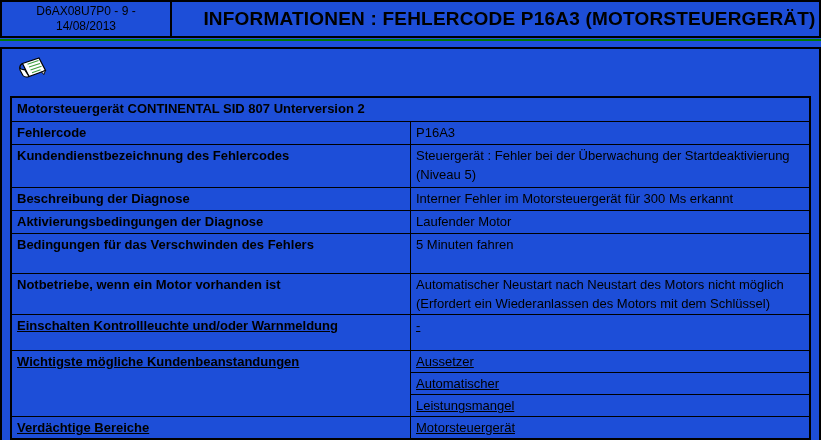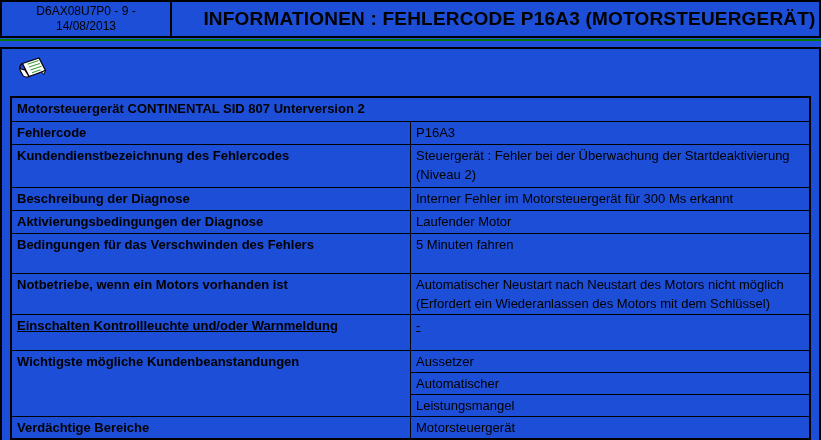--- a/index.html
+++ b/index.html
@@ -86,21 +86,21 @@
   }
   td.lbl {
     font-weight: bold;
     width: 256px;
   }
   td.val-bold { font-weight: normal; }
   tr.rh-1 td { height: 20px; }
   tr.rh-2 td { height: 40px; margin-top: 28px; }
   tr.rh-2s td { height: 37px; margin-left: 40px; }
   tr.rh-2t td { height: 33px; text-decoration: underline; }
-  tr.rh-sub td { height: 18px; }
+  tr.rh-sub td { height: 18px; text-decoration: underline; }
 </style>
 </head>
 <body>
 
 <div class="page">
 
   <div class="header-bar">
     <div class="doc-ref-cell">
       <span>D6AX08U7P0 - 9 -</span>
       <span>14/08/2013</span>
@@ -130,40 +130,40 @@
         <td class="thead" colspan="2">Motorsteuergerät CONTINENTAL SID 807 Unterversion 2</td>
       </tr>
 
       <tr class="rh-1">
         <td class="lbl">Fehlercode</td>
         <td class="val-bold">P16A3</td>
       </tr>
 
       <tr class="rh-2">
         <td class="lbl">Kundendienstbezeichnung des Fehlercodes</td>
-        <td>Steuergerät : Fehler bei der Überwachung der Startdeaktivierung (Niveau 2)</td>
+        <td>Steuergerät : Fehler bei der Überwachung der Startdeaktivierung (Niveau 5)</td>
       </tr>
 
       <tr class="rh-1">
         <td class="lbl">Beschreibung der Diagnose</td>
         <td>Interner Fehler im Motorsteuergerät für 300 Ms erkannt</td>
       </tr>
 
       <tr class="rh-1">
         <td class="lbl">Aktivierungsbedingungen der Diagnose</td>
         <td>Laufender Motor</td>
       </tr>
 
       <tr class="rh-2s">
         <td class="lbl">Bedingungen für das Verschwinden des Fehlers</td>
         <td>5 Minuten fahren</td>
       </tr>
 
       <tr class="rh-2s">
-        <td class="lbl">Notbetriebe, wenn ein Motors vorhanden ist</td>
+        <td class="lbl">Notbetriebe, wenn ein Motor vorhanden ist</td>
         <td>Automatischer Neustart nach Neustart des Motors nicht möglich (Erfordert ein Wiederanlassen des Motors mit dem Schlüssel)</td>
       </tr>
 
       <tr class="rh-2t">
         <td class="lbl">Einschalten Kontrollleuchte und/oder Warnmeldung</td>
         <td>-</td>
       </tr>
 
       <tr class="rh-sub">
         <td class="lbl" rowspan="3">Wichtigste mögliche Kundenbeanstandungen</td>

